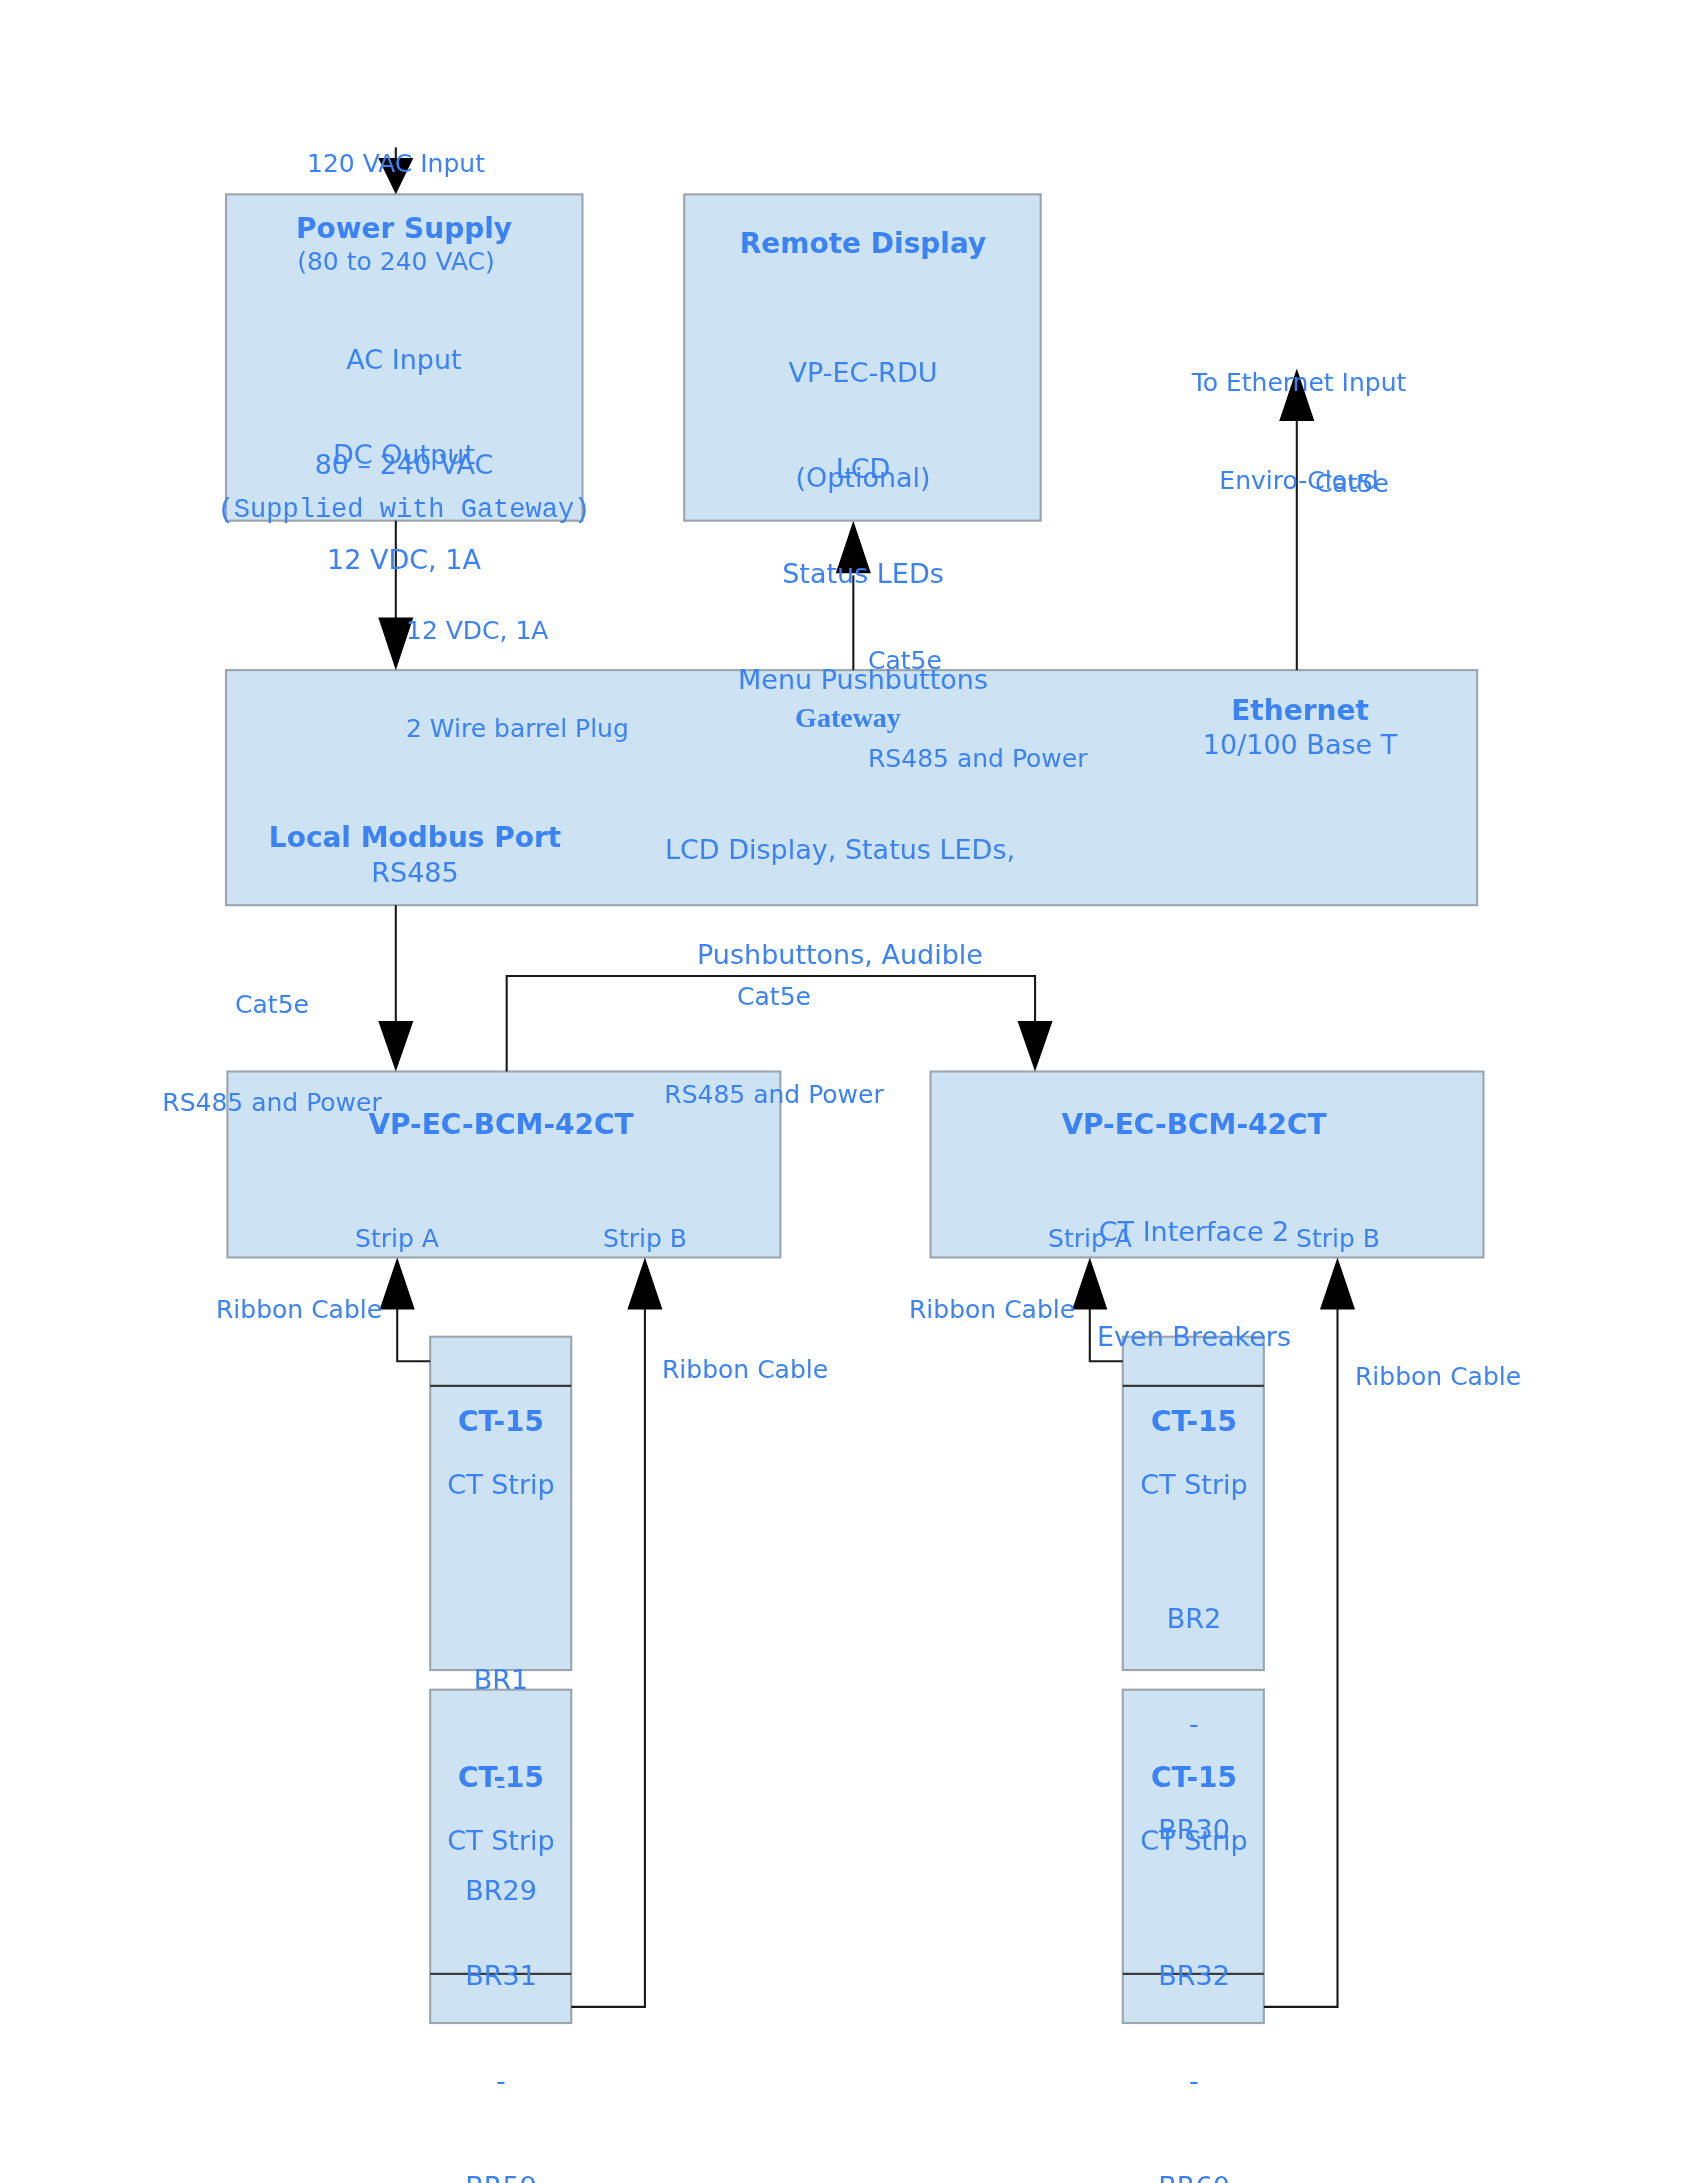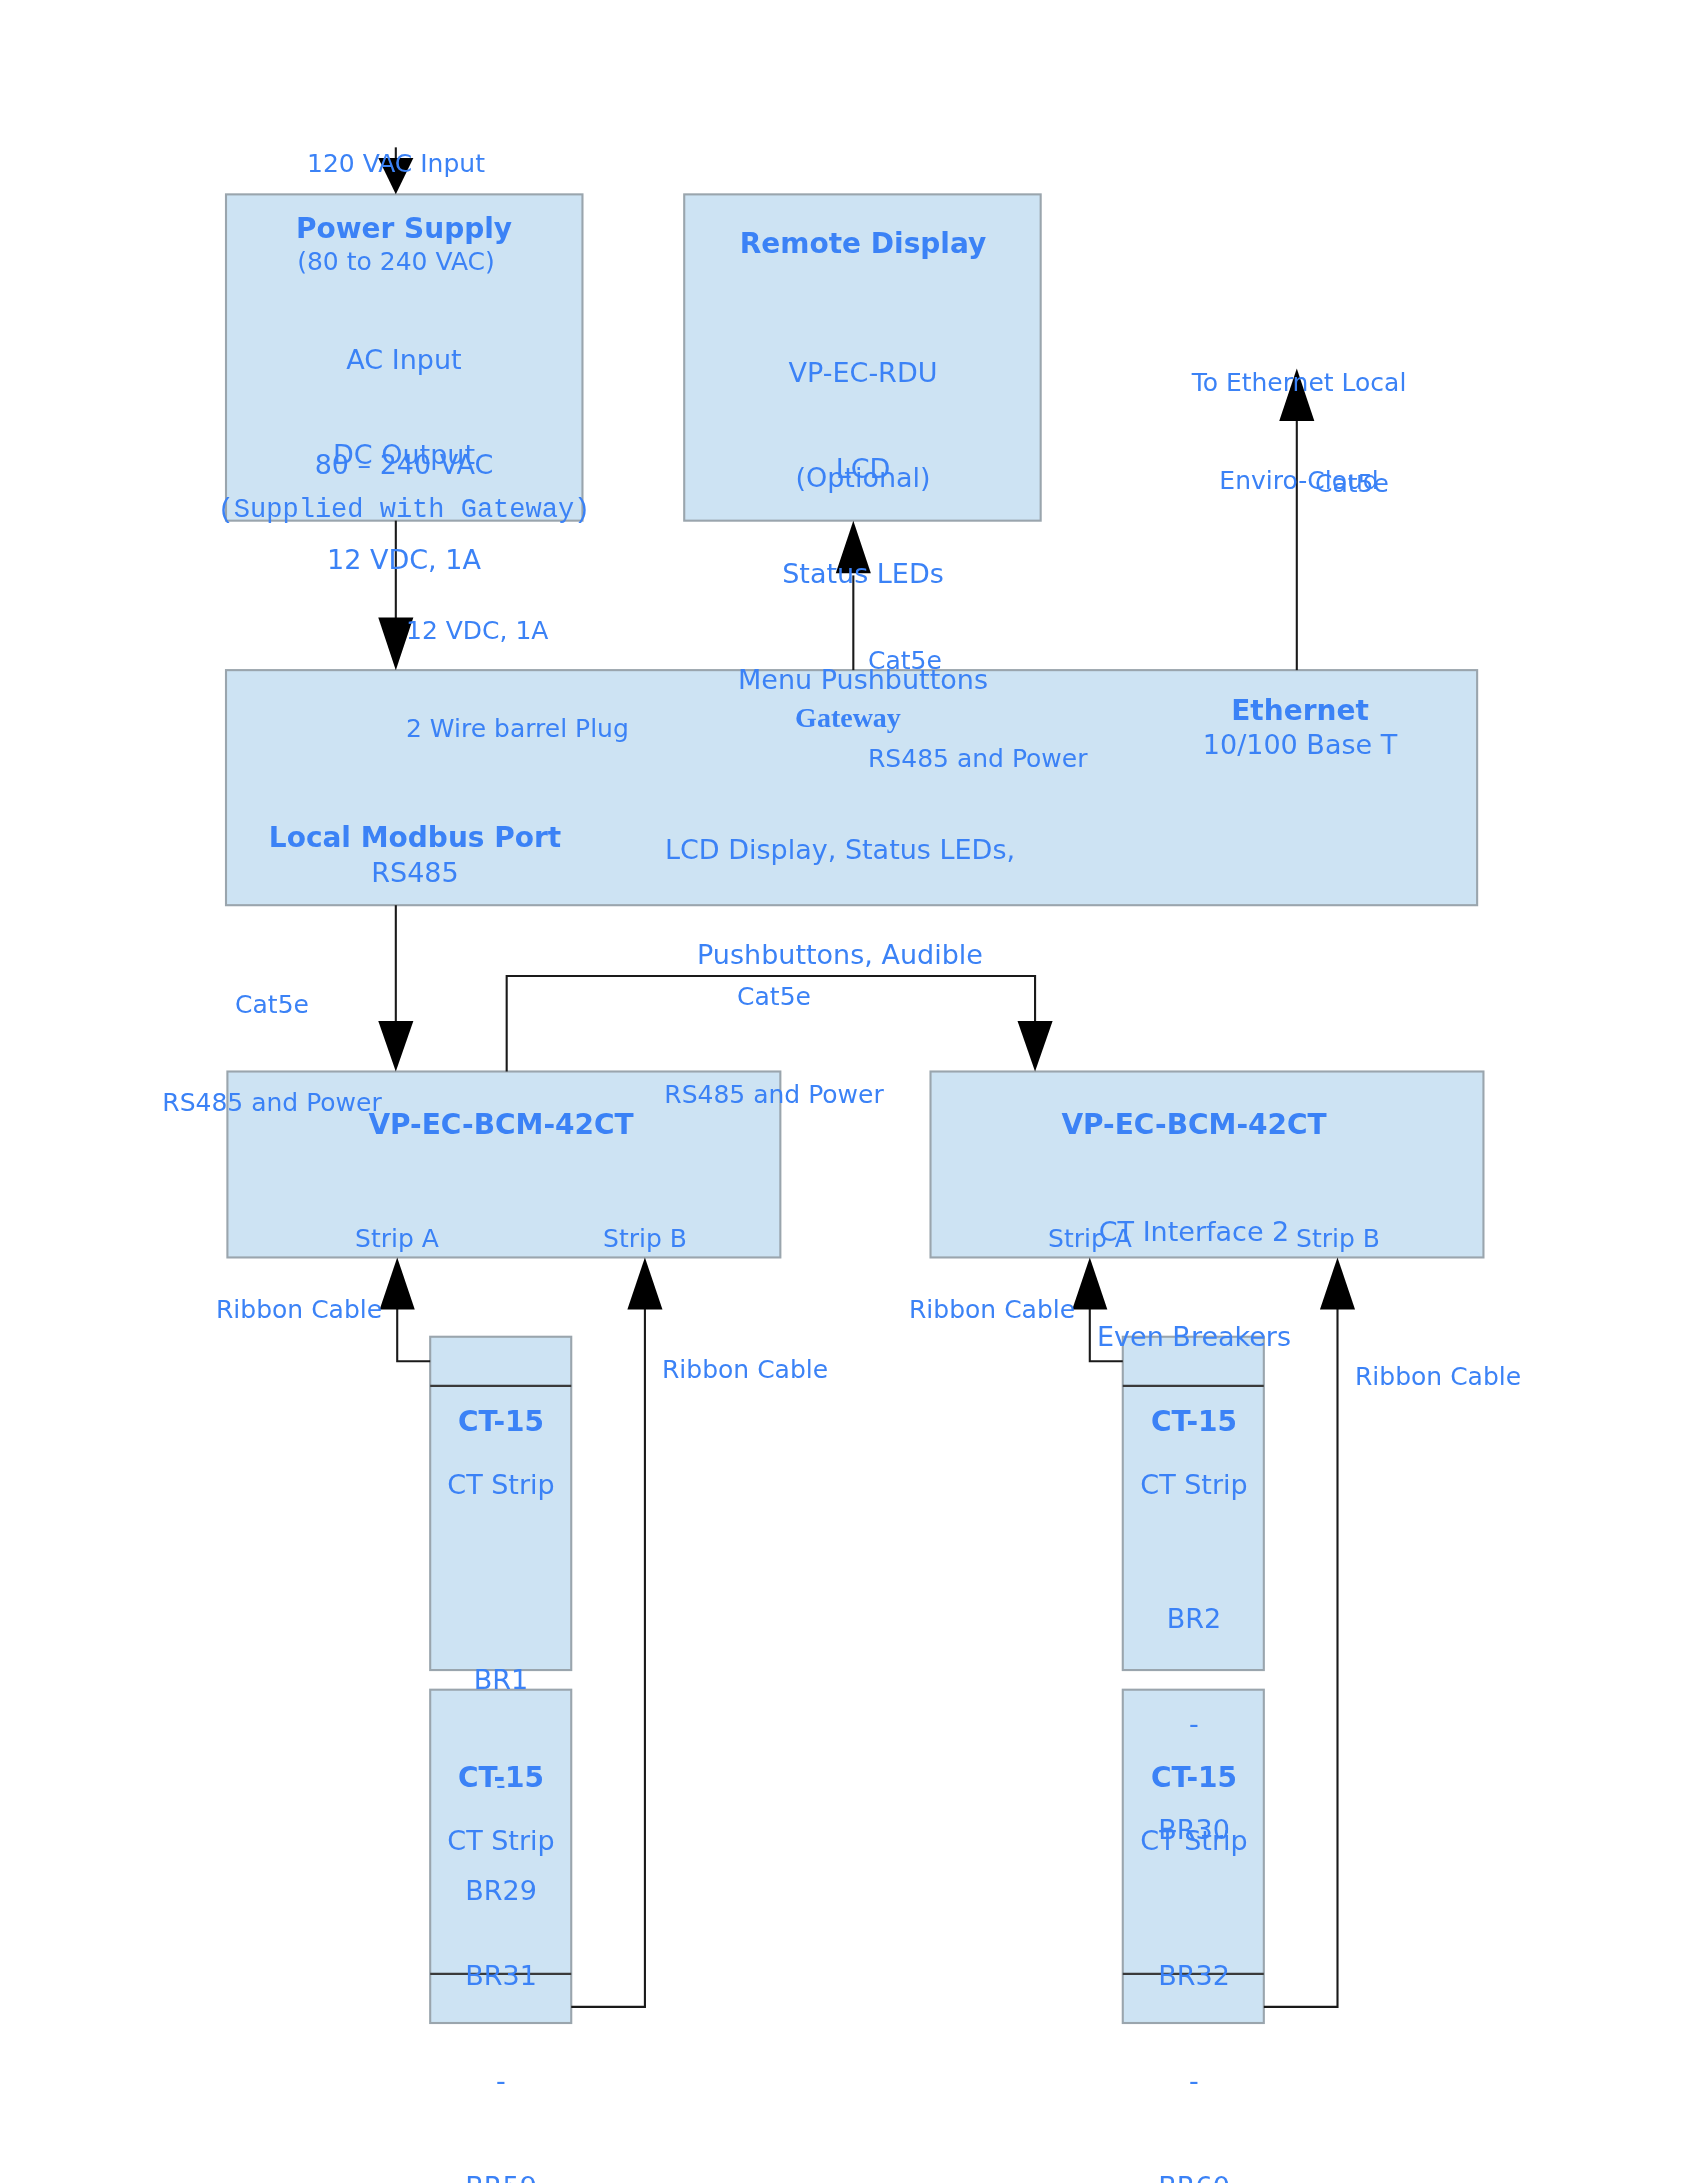--- a/index.html
+++ b/index.html
@@ -122,21 +122,21 @@
     <div>VP-EC-RDU</div>
     <div>(Optional)</div>
   </div>
   <div class="txt s-body" style="left:863px; top:381px;">
     <div>LCD</div>
     <div>Status LEDs</div>
     <div>Menu Pushbuttons</div>
   </div>
 
   <div class="txt s-label" style="left:1299px; top:302px;">
-    <div>To Ethernet Local</div>
+    <div>To Ethernet Input</div>
     <div>Enviro-Cloud</div>
   </div>
   <div class="txt s-label left" style="left:1315px; top:468px;">Cat5e</div>
 
   <div class="txt s-label left" style="left:406px; top:550px;">
     <div>12 VDC, 1A</div>
     <div>2 Wire barrel Plug</div>
   </div>
 
   <div class="txt s-label left" style="left:868px; top:580px;">

